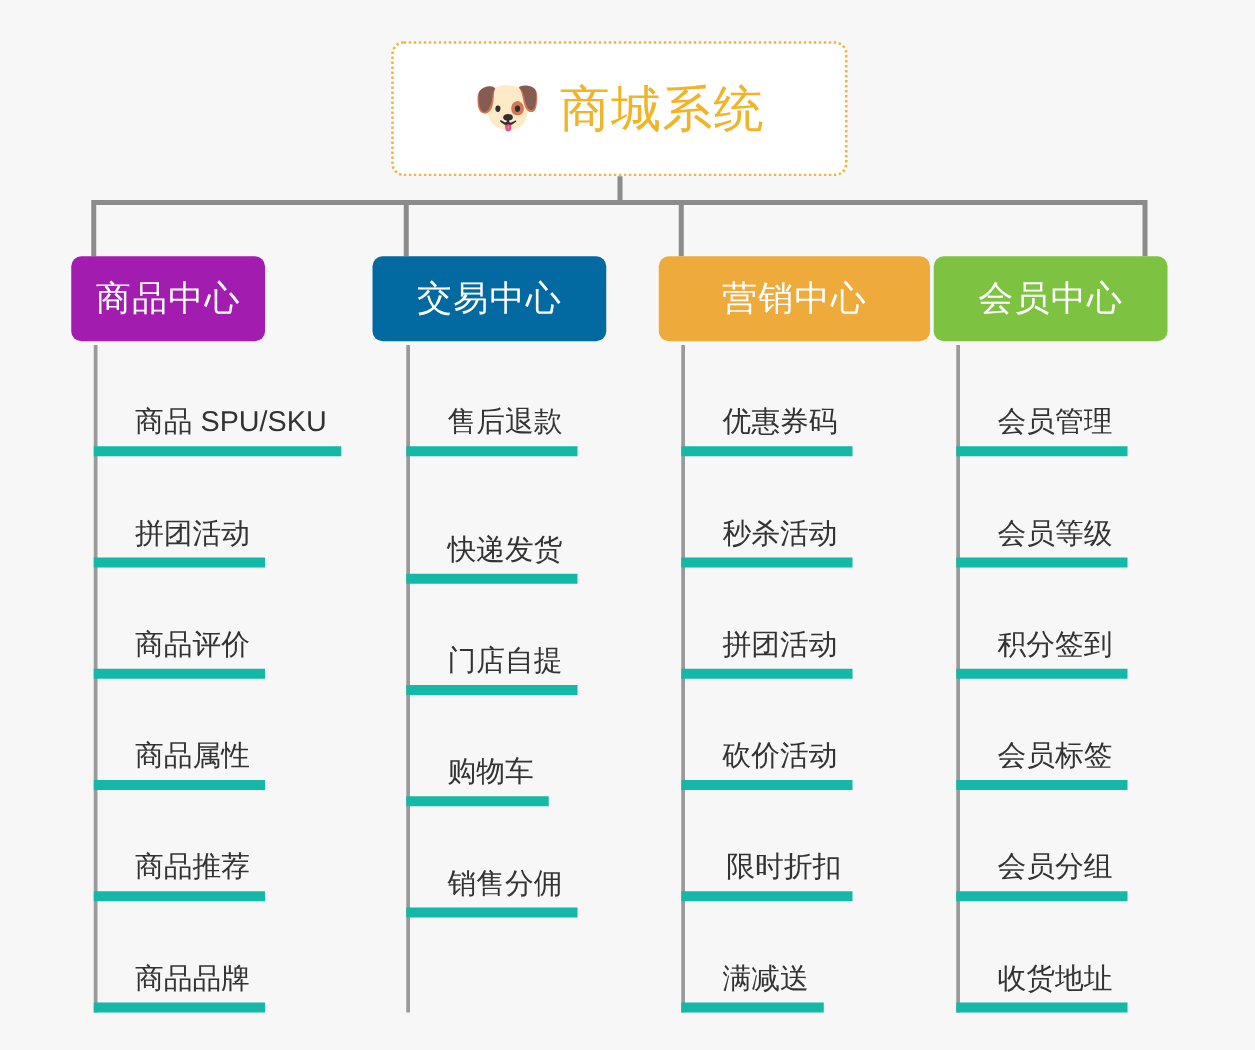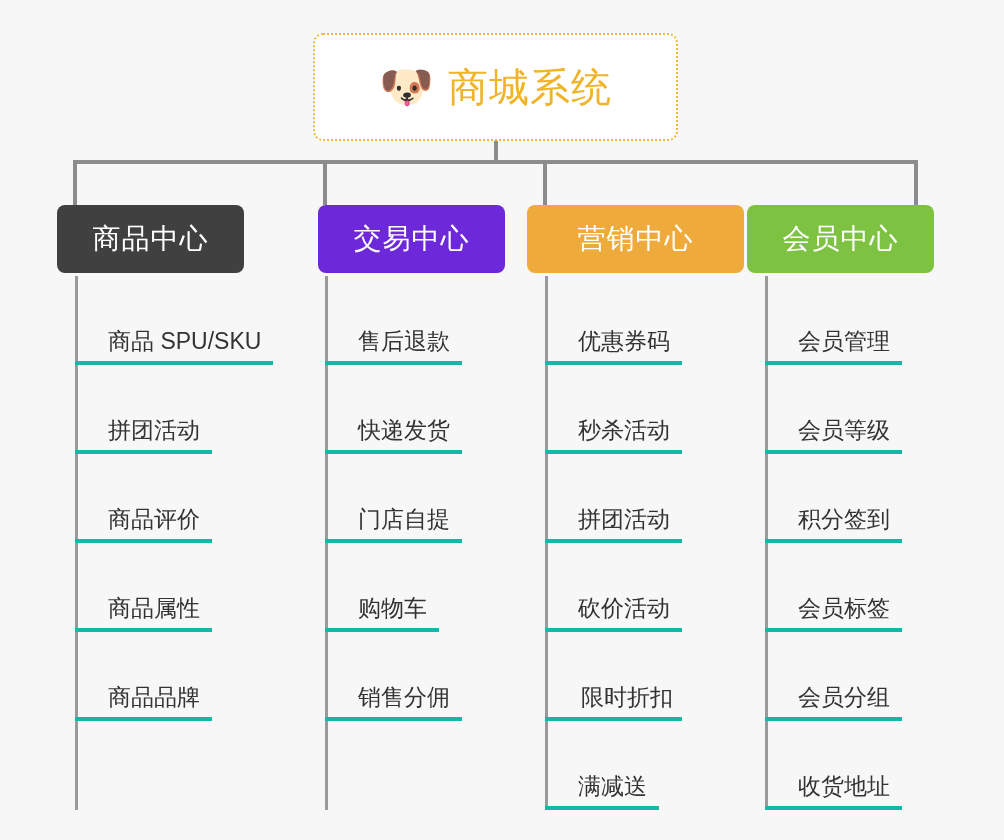--- a/index.html
+++ b/index.html
@@ -80,21 +80,21 @@
     left: 0;
     top: 0;
     width: 3px;
     background: #9a9a9a;
   }
   .leaf {
     position: relative;
     height: 89px;
     display: flex;
     align-items: flex-end;
-    border-bottom: 4px solid #14b8a6;
+    border-bottom: 8px solid #14b8a6;
     padding-left: 33px;
     padding-bottom: 4px;
   }
   .leaf-label {
     font-size: 23px;
     color: #333333;
     white-space: nowrap;
     line-height: 1.1;
     transform: translateY(-3px);
   }
@@ -112,50 +112,53 @@
   <div id="connector-layer">
       <div class="conn conn-v" style="left: 494px; top: 141px; height: 23px;"></div>
       <div class="conn conn-h" style="left: 75px; top: 160px; width: 841px;"></div>
       <div class="conn conn-v" style="left: 73px; top: 160px; height: 45px;"></div>
       <div class="conn conn-v" style="left: 323px; top: 160px; height: 45px;"></div>
       <div class="conn conn-v" style="left: 543px; top: 160px; height: 45px;"></div>
       <div class="conn conn-v" style="left: 914px; top: 160px; height: 45px;"></div>
     </div>
 
   <div id="branch-layer">
-      <div class="cat-box" style="left: 57px; top: 205px; width: 187px; background: #404040;">
+      <div class="cat-box" style="left: 57px; top: 205px; width: 155px; background: #a21caf;">
         <span class="cat-label">商品中心</span>
       </div>
       <div class="branch" style="left: 75px;">
         <div class="spine" style="height: 534px;"></div>
         <div class="leaf" style="width: 198px;">
           <span class="leaf-label">商品 SPU/SKU</span>
         </div>
         <div class="leaf" style="width: 137px;">
           <span class="leaf-label">拼团活动</span>
         </div>
         <div class="leaf" style="width: 137px;">
           <span class="leaf-label">商品评价</span>
         </div>
         <div class="leaf" style="width: 137px;">
           <span class="leaf-label">商品属性</span>
         </div>
         <div class="leaf" style="width: 137px;">
+          <span class="leaf-label">商品推荐</span>
+        </div>
+        <div class="leaf" style="width: 137px;">
           <span class="leaf-label">商品品牌</span>
         </div>
       </div>
-      <div class="cat-box" style="left: 318px; top: 205px; width: 187px; background: #6d28d9;">
+      <div class="cat-box" style="left: 298px; top: 205px; width: 187px; background: #0369a1;">
         <span class="cat-label">交易中心</span>
       </div>
       <div class="branch" style="left: 325px;">
         <div class="spine" style="height: 534px;"></div>
         <div class="leaf" style="width: 137px;">
           <span class="leaf-label">售后退款</span>
         </div>
-        <div class="leaf" style="width: 137px;">
+        <div class="leaf" style="width: 137px; margin-top: 13px;">
           <span class="leaf-label">快递发货</span>
         </div>
         <div class="leaf" style="width: 137px;">
           <span class="leaf-label">门店自提</span>
         </div>
         <div class="leaf" style="width: 114px;">
           <span class="leaf-label">购物车</span>
         </div>
         <div class="leaf" style="width: 137px;">
           <span class="leaf-label">销售分佣</span>

